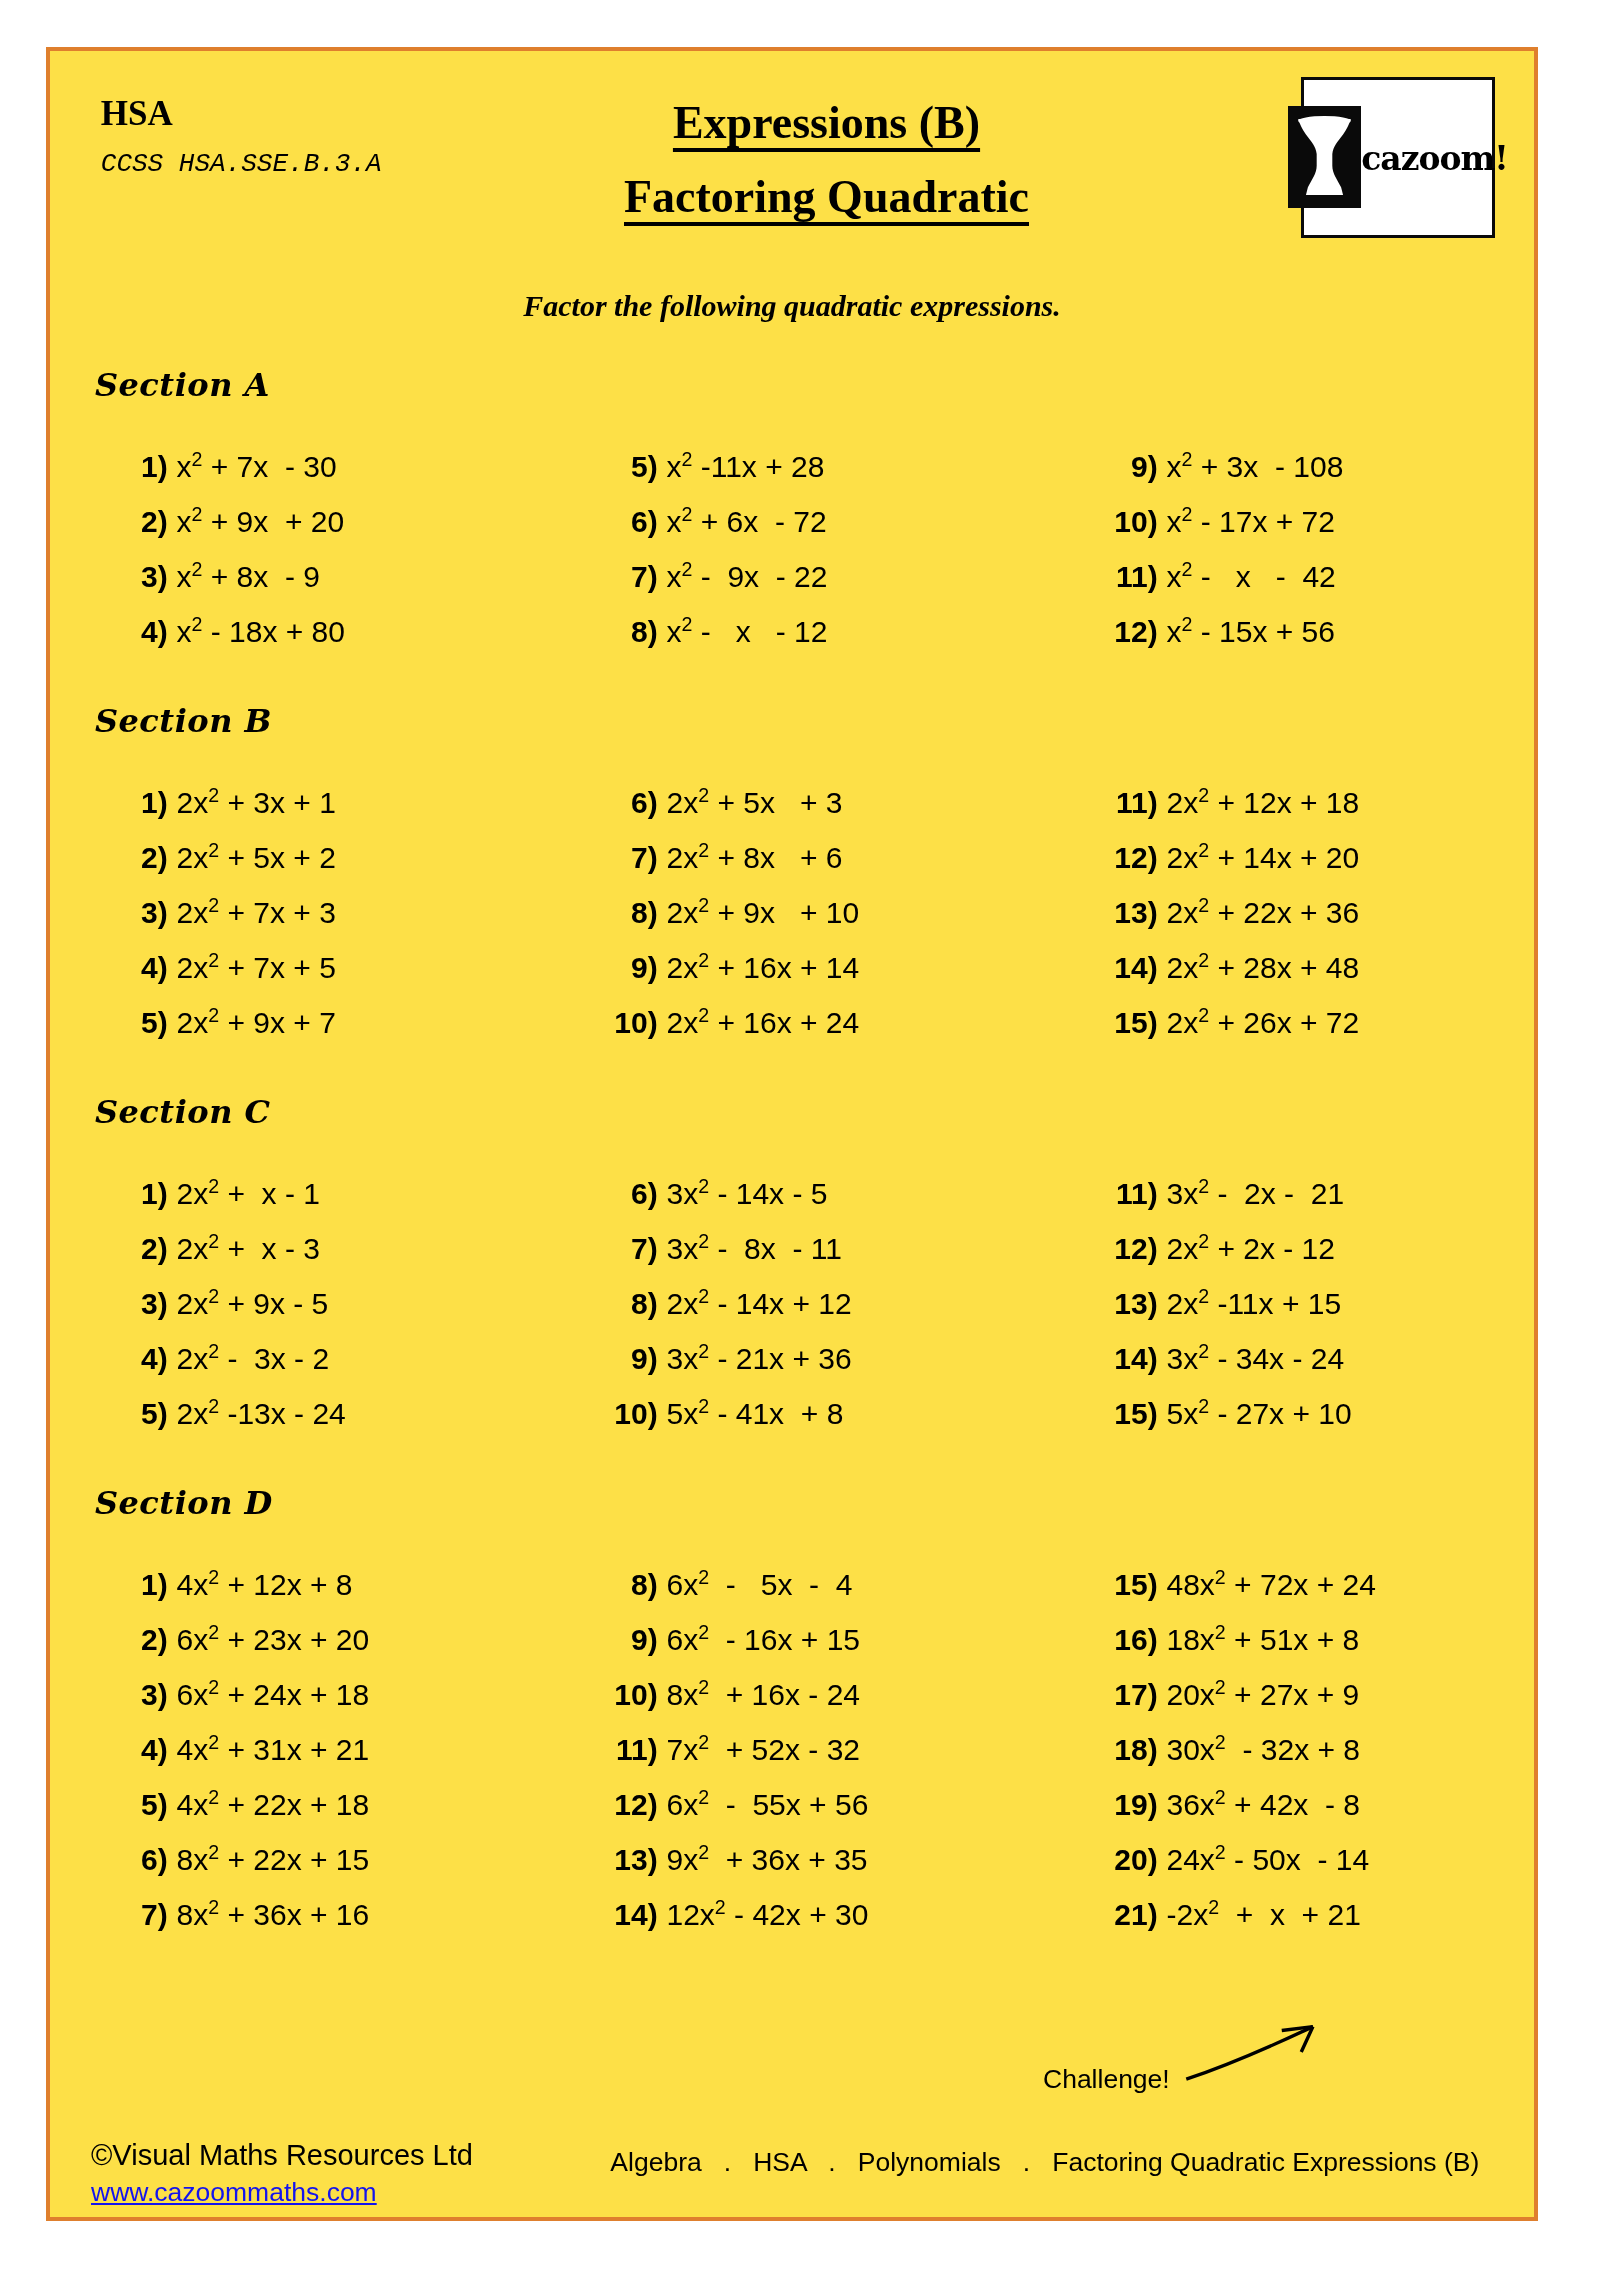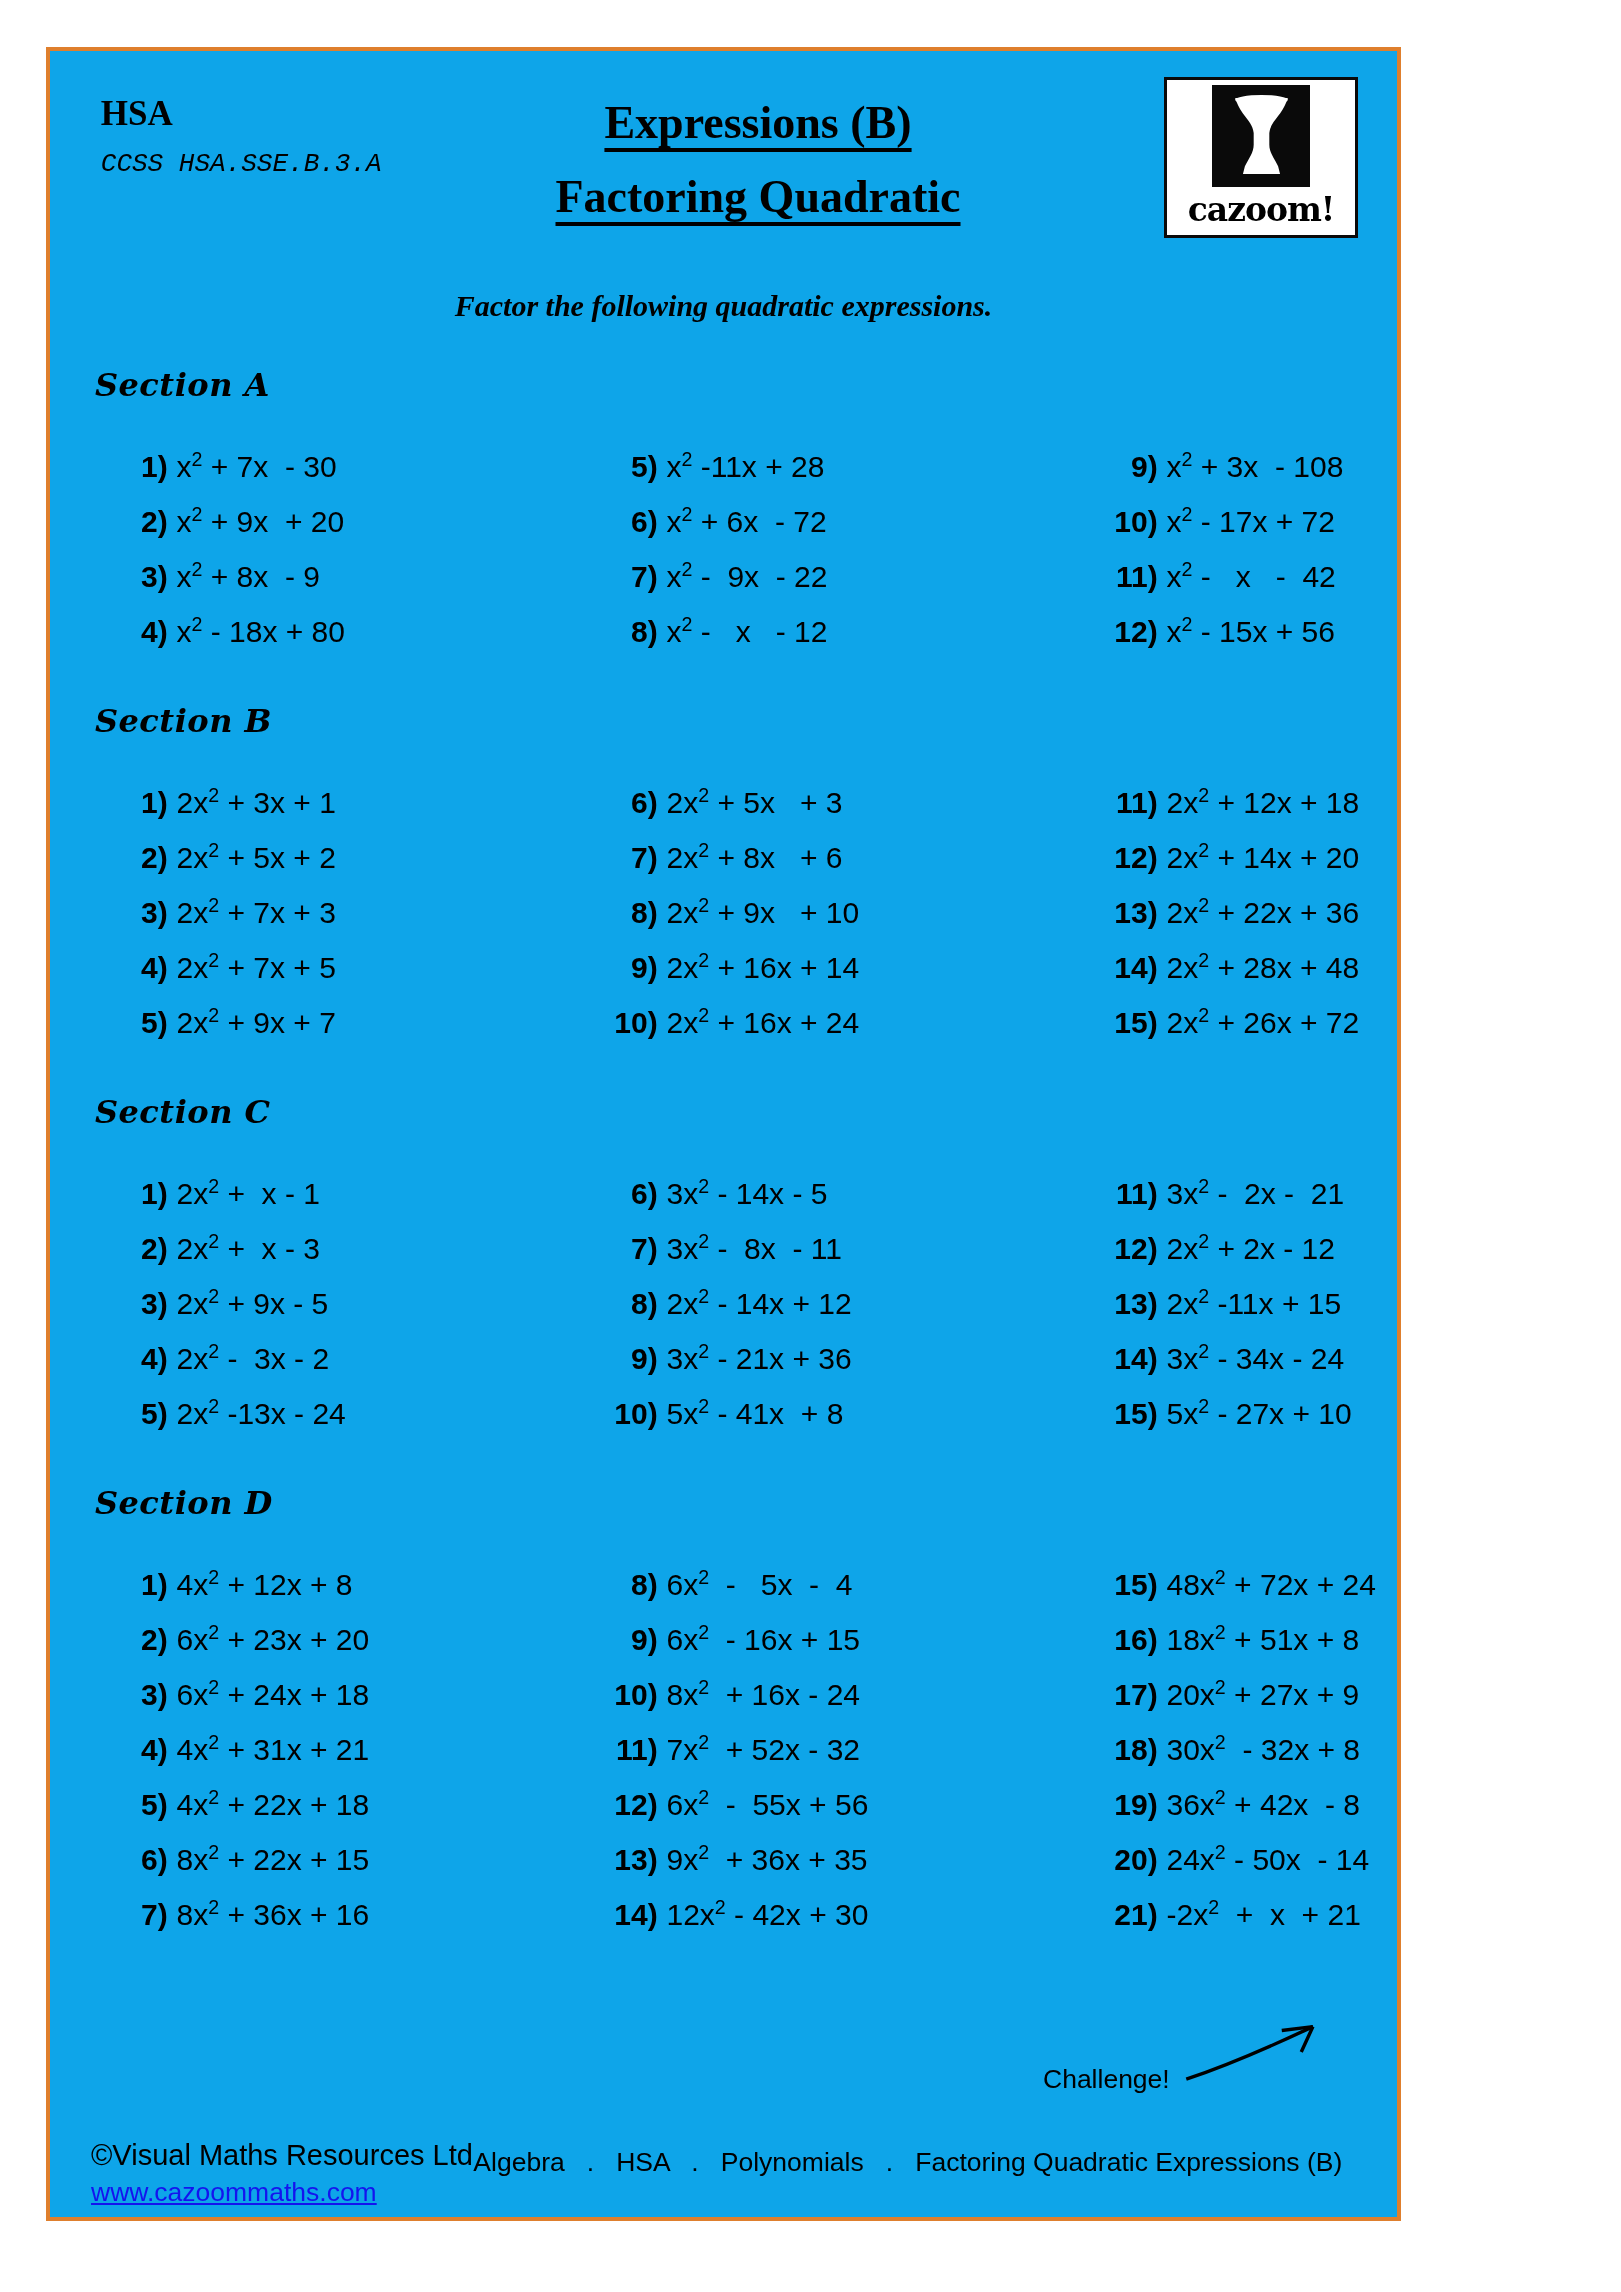--- a/index.html
+++ b/index.html
@@ -1,37 +1,37 @@
 <!DOCTYPE html>
 <html><head>
 <meta charset="utf-8">
 <style>
   html,body { margin:0; padding:0; background:#ffffff; }
   body {
     width:1621px; height:2293px; position:relative;
     font-family:"Liberation Sans", sans-serif; color:#000;
   }
   .sheet {
-    position:absolute; left:46px; top:47px; width:1355px; height:2174px;
+    position:absolute; left:46px; top:47px; width:1492px; height:2174px;
     border:4.9px solid #DF7F2D; box-sizing:border-box;
-    padding:25.5px 39px 0 39px; background:#0ea5e9;
+    padding:25.5px 39px 0 39px; background:#fde047;
   }
   
   .hdr { display:grid; grid-template-columns:294px 1fr 225px; align-items:start; }
   .meta { padding-top:17.6px; padding-left:11.8px; }
   .code { font-family:"Liberation Serif", serif; font-weight:bold; font-size:35px; }
   .ccss { font-family:Liberation Mono, monospace; font-style:italic; font-size:26px; margin-top:15px; }
   .titlebox { text-align:center; padding-top:9.8px; }
   .title-line {
     font-family:"Liberation Serif", serif; font-weight:bold; font-size:46px;
     line-height:1.6; text-decoration:underline; text-decoration-thickness:3.9px; text-underline-offset:9.8px;
   }
   .logo {
     width:194px; height:161px; border:3.9px solid #0a0a0a; box-sizing:border-box;
-    display:flex; flex-direction:column; align-items:center; justify-content:center;
+    display:flex; flex-direction:row; align-items:center; justify-content:center;
     background:#fff; margin-left:auto;
   }
   .drum-box { width:98px; height:102px; background:#0a0a0a; display:flex; align-items:center; justify-content:center; }
   .logo-word { font-family:"DejaVu Serif", serif; font-weight:900; font-size:33px; margin-top:3.9px; letter-spacing:-1px; }
   
   .instruction {
     text-align:center; font-family:"Liberation Serif", serif; font-style:italic;
     font-size:30px; margin-top:51px;font-weight:bold;
   }
   .section { margin-top:0; }

